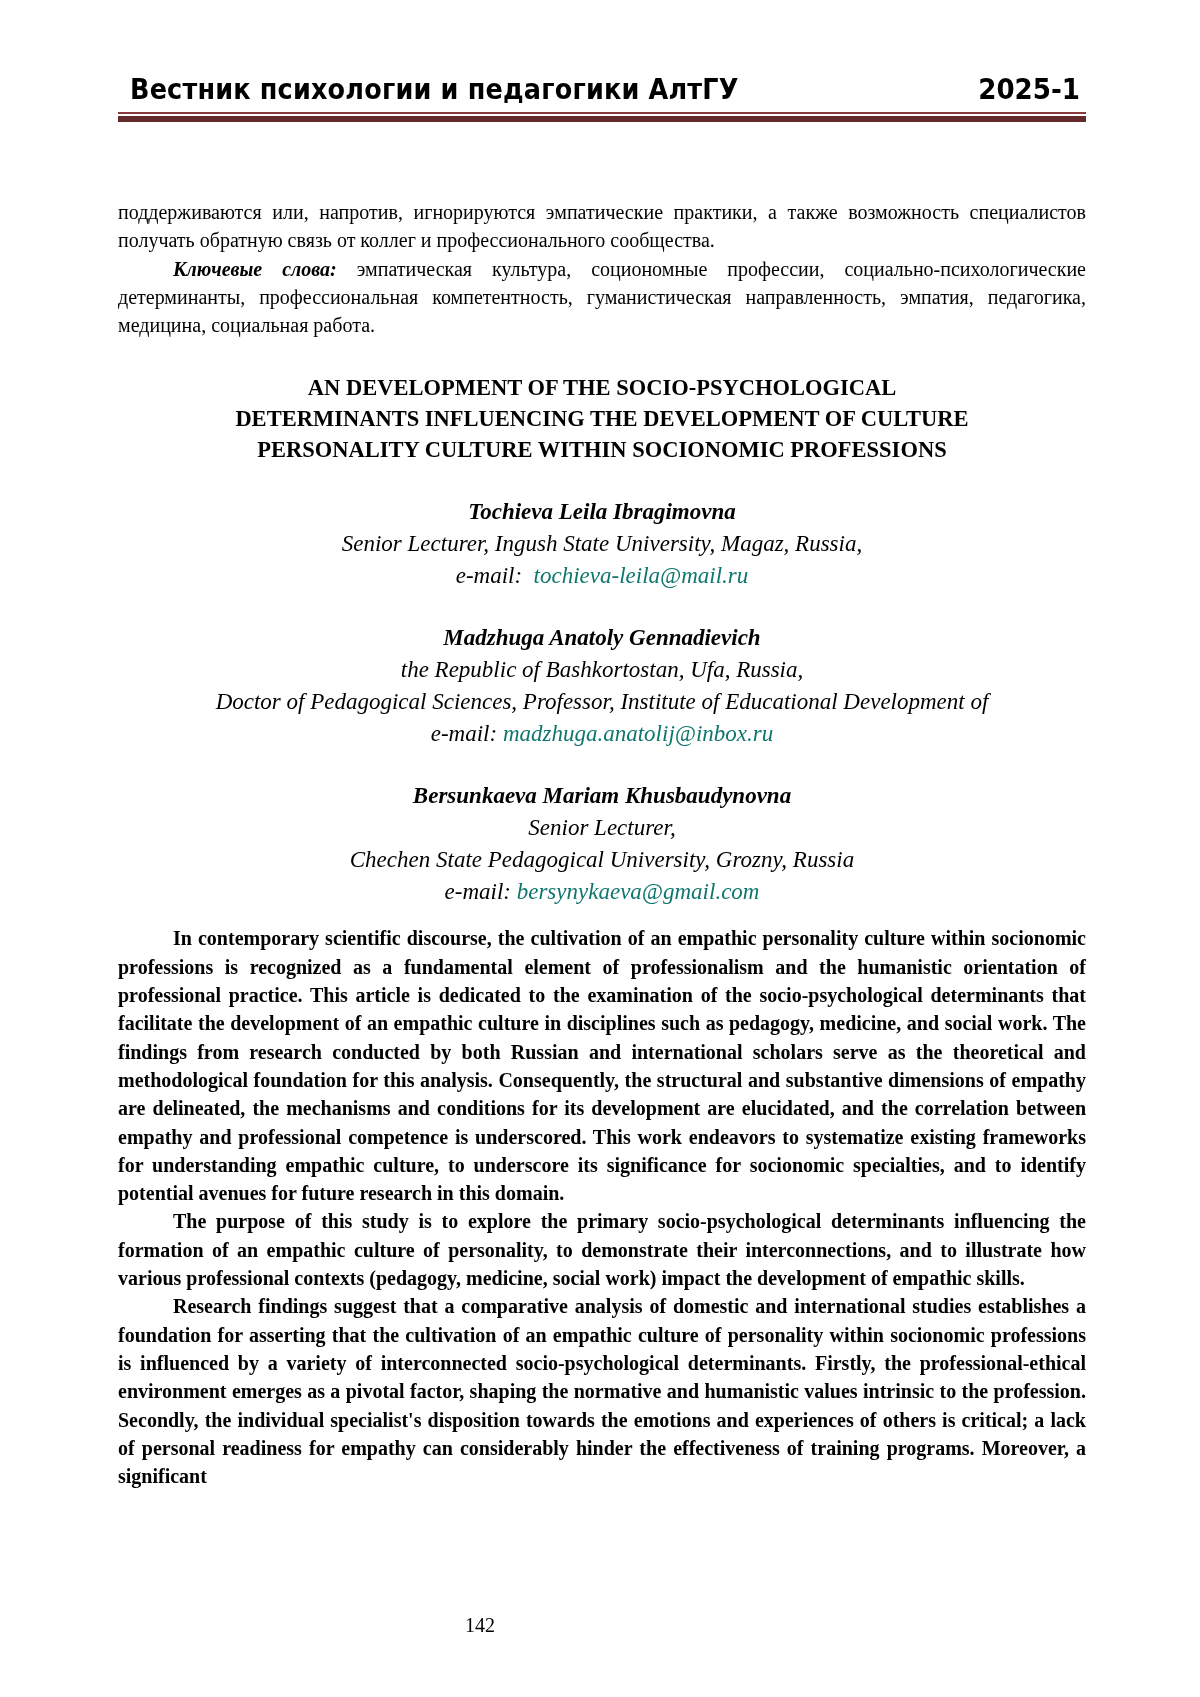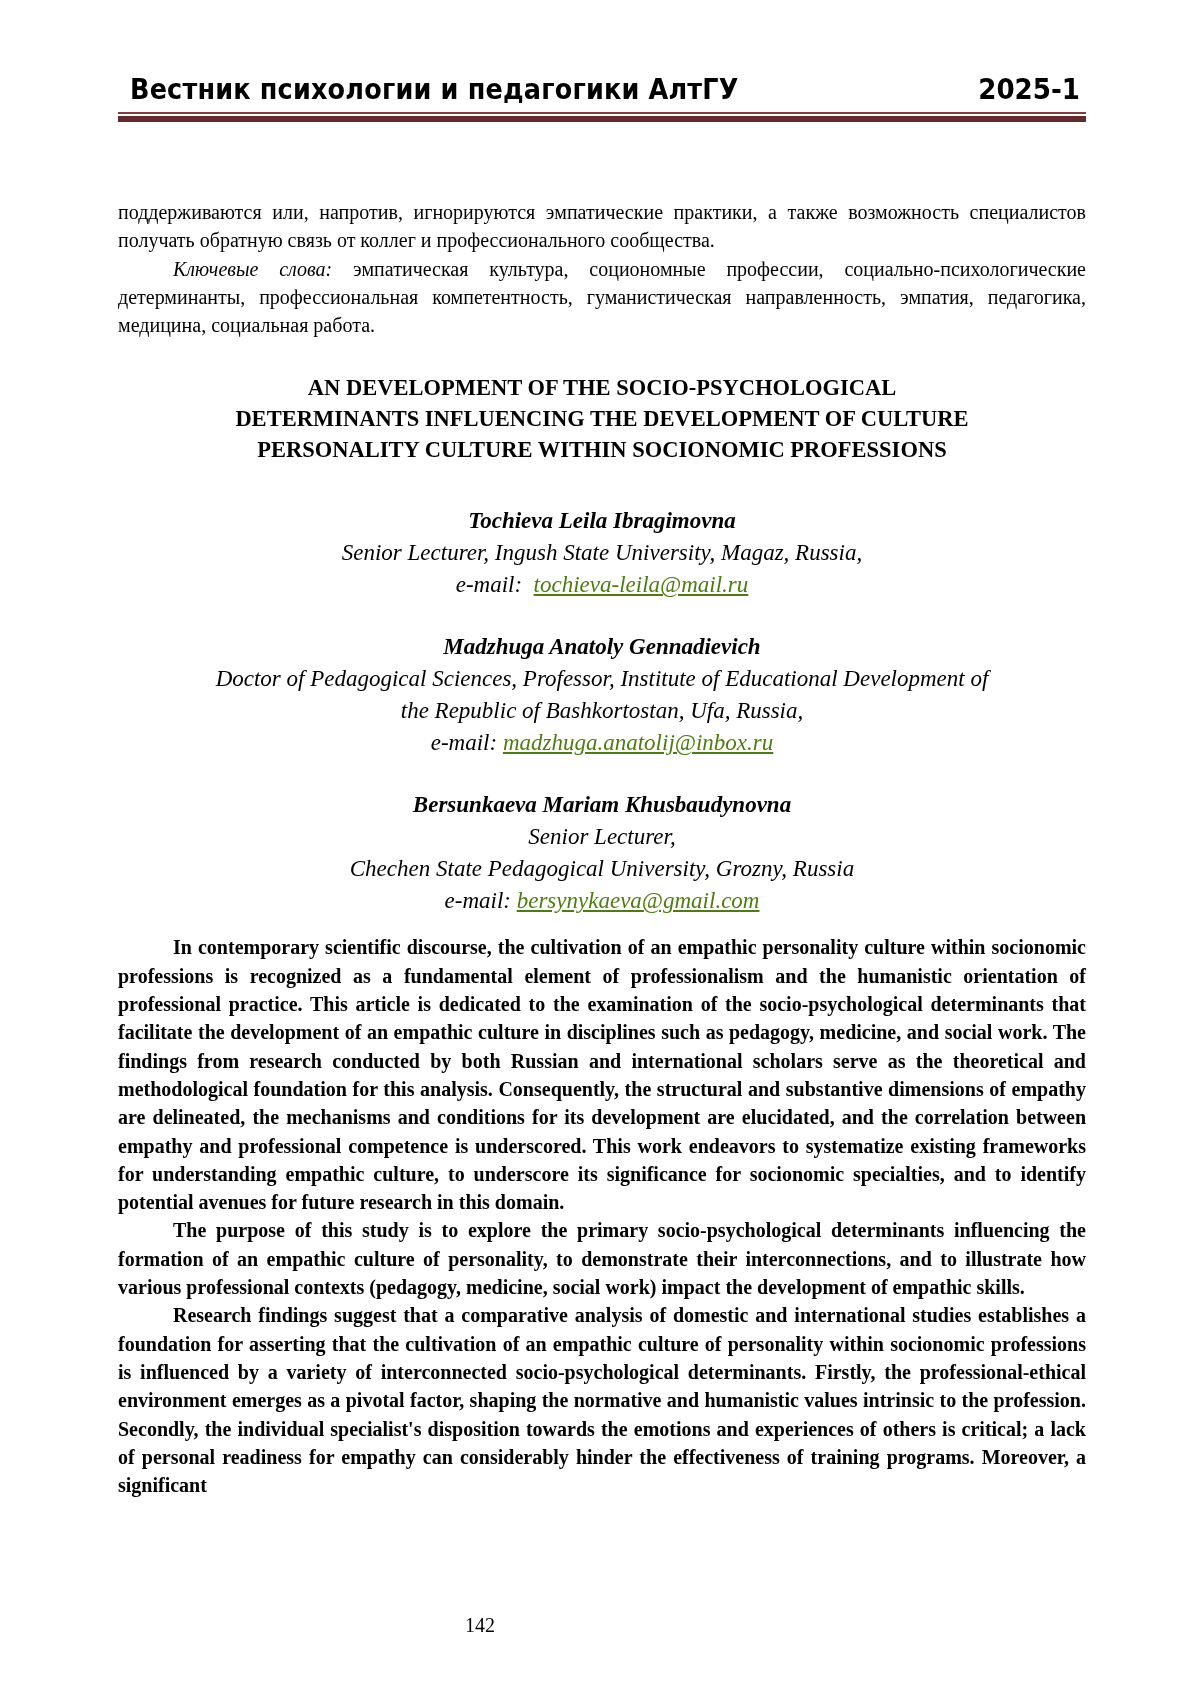--- a/index.html
+++ b/index.html
@@ -11,28 +11,28 @@
     font-size: 29px; letter-spacing: 0.2px; transform: scaleX(0.88); transform-origin: left center; white-space: nowrap; }
   .header-issue { position: absolute; right: 6px; top: 8px;
     font-family: "DejaVu Sans", "Liberation Sans", sans-serif; font-weight: bold;
     font-size: 29px; transform: scaleX(0.9); transform-origin: right center; white-space: nowrap; }
   .rule-thin { position: absolute; left: 0; top: 48px; width: 968px; height: 2px; background: #8a3a3e; }
   .rule-thick { position: absolute; left: 0; top: 52px; width: 968px; height: 6px; background: #632a2c; }
 
   .content { position: absolute; left: 118px; top: 198px; width: 968px; font-size: 20px; line-height: 28.3px; }
   p { margin: 0; text-align: justify; }
   .indent { text-indent: 55px; }
-  .kw-label { font-weight: normal; font-style: italic; }
+  .kw-label { font-weight: bold; font-style: italic; }
 
   .title { margin-top: 33px; text-align: center; font-weight: bold; font-size: 22.5px; line-height: 31px; }
   .author-block { text-align: center; font-style: italic; font-size: 23px; line-height: 32px; }
   .author-name { font-weight: bold; }
-  .author-block.first { margin-top: 40px; }
+  .author-block.first { margin-top: 31px; }
   .author-block.next { margin-top: 30px; }
-  a.email { color: #4d7c0f; text-decoration: underline; }
+  a.email { color: #0f766e; }
 
   .abstract { margin-top: 16px; font-weight: bold; }
   .page-number { position: absolute; left: 0; width: 960px; top: 1614px; text-align: center; font-size: 20px; }
 </style>
 </head>
 <body>
 
 <div class="header">
   <div class="header-title">Вестник психологии и педагогики АлтГУ</div>
   <div class="header-issue">2025-1</div>
@@ -51,22 +51,22 @@
   </div>
 
   <div class="author-block first">
     <div class="author-name">Tochieva Leila Ibragimovna</div>
     <div>Senior Lecturer, Ingush State University, Magaz,  Russia,</div>
     <div><span style="white-space:pre">e-mail:  </span><a class="email">tochieva-leila@mail.ru</a></div>
   </div>
 
   <div class="author-block next">
     <div class="author-name">Madzhuga Anatoly Gennadievich</div>
+    <div>the Republic of Bashkortostan, Ufa, Russia,</div>
     <div>Doctor of Pedagogical Sciences, Professor, Institute of Educational Development of</div>
-    <div>the Republic of Bashkortostan, Ufa, Russia,</div>
     <div><span style="white-space:pre">e-mail: </span><a class="email">madzhuga.anatolij@inbox.ru</a></div>
   </div>
 
   <div class="author-block next">
     <div class="author-name">Bersunkaeva Mariam Khusbaudynovna</div>
     <div>Senior Lecturer,</div>
     <div>Chechen State Pedagogical University, Grozny, Russia</div>
     <div><span style="white-space:pre">e-mail: </span><a class="email">bersynykaeva@gmail.com</a></div>
   </div>
 

